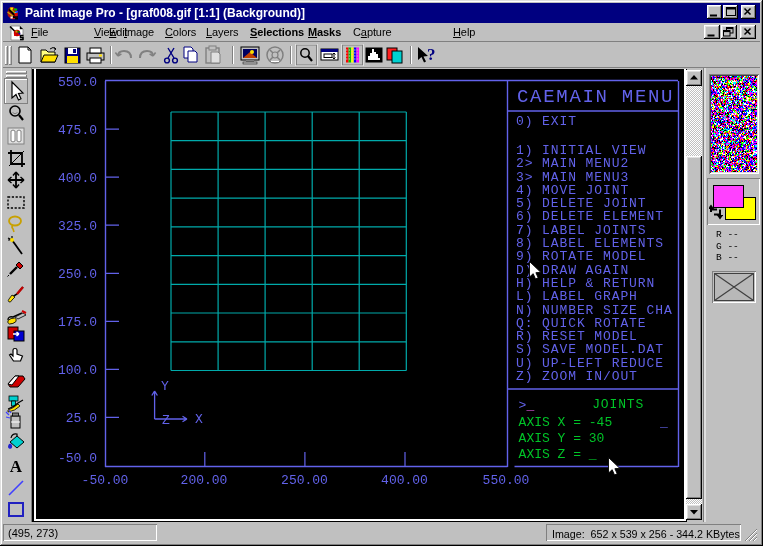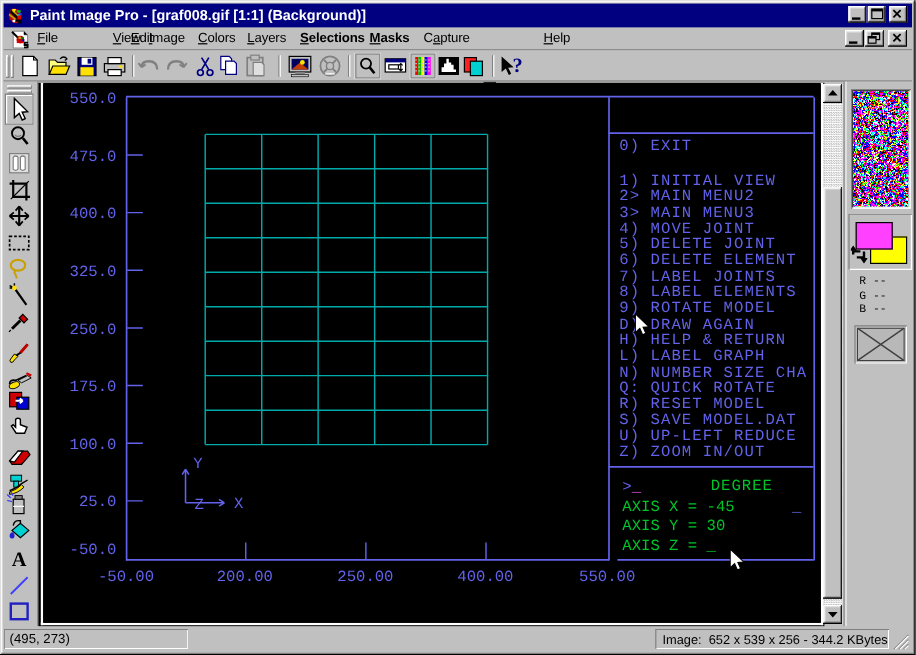--- a/index.html
+++ b/index.html
@@ -304,20 +304,21 @@
 <div class="abs" style="left:45.6px;top:403px;">-50.00</div>
 <div class="abs" style="left:144.6px;top:403px;">200.00</div>
 <div class="abs" style="left:245.1px;top:403px;">250.00</div>
 <div class="abs" style="left:345.1px;top:403px;">400.00</div>
 <div class="abs" style="left:446.6px;top:403px;">550.00</div>
 
 <div class="abs" style="left:125px;top:309px;">Y</div>
 <div class="abs" style="left:159px;top:341.5px;">X</div>
 <div class="abs" style="left:126px;top:342.5px;">Z</div>
 
+<div class="abs" style="left:481px;top:15.5px;font-size:19px;letter-spacing:1.7px;">CAEMAIN MENU</div>
 
 <div class="abs" style="left:480px;top:44px;letter-spacing:0.9px;">0) EXIT</div>
 <div class="abs" style="left:480px;top:74px;letter-spacing:0.9px;line-height:13.3px;white-space:pre;">1) INITIAL VIEW
 2&gt; MAIN MENU2
 3&gt; MAIN MENU3
 4) MOVE JOINT
 5) DELETE JOINT
 6) DELETE ELEMENT
 7) LABEL JOINTS
 8) LABEL ELEMENTS
@@ -326,21 +327,21 @@
 H) HELP &amp; RETURN
 L) LABEL GRAPH
 N) NUMBER SIZE CHA
 Q: QUICK ROTATE
 R) RESET MODEL
 S) SAVE MODEL.DAT
 U) UP-LEFT REDUCE
 Z) ZOOM IN/OUT</div>
 
 <div class="abs" style="left:482.6px;top:328px;">&gt;<span style="color:#dd55dd;">_</span></div>
-<div class="abs" style="left:556.2px;top:327.2px;color:#00c428;letter-spacing:0.85px;">DEGREE</div>
+<div class="abs" style="left:556.2px;top:327.2px;color:#00c428;letter-spacing:0.85px;">JOINTS</div>
 <div class="abs" style="left:482.6px;top:344.6px;color:#00c428;">AXIS X = -45</div>
 <div class="abs" style="left:624px;top:344.6px;">_</div>
 <div class="abs" style="left:482.6px;top:360.6px;color:#00c428;">AXIS Y = 30</div>
 <div class="abs" style="left:482.6px;top:376.7px;color:#00c428;">AXIS Z = <span style="letter-spacing:0;">_</span></div>
 
 </div>
 
 <svg class="abs" style="left:493px;top:191px;" width="13" height="20" viewBox="0 0 13 20">
 <path d="M0.5 0.5 L0.5 16 L4.2 12.7 L6.5 18 L9.2 16.8 L6.9 11.7 L11.8 11.3 Z" fill="#fff" stroke="#000" stroke-width="0.9"></path>
 </svg>

